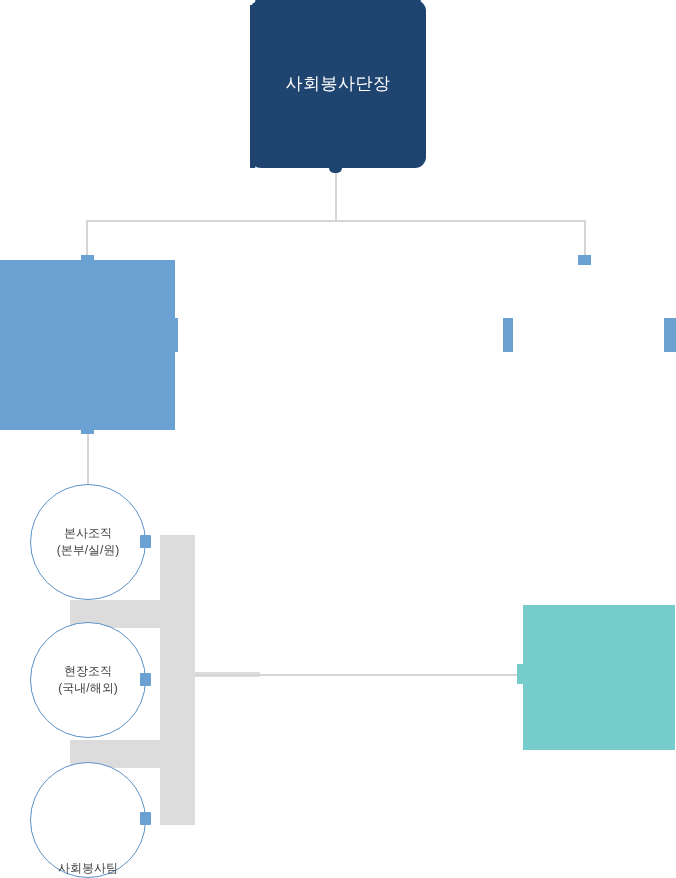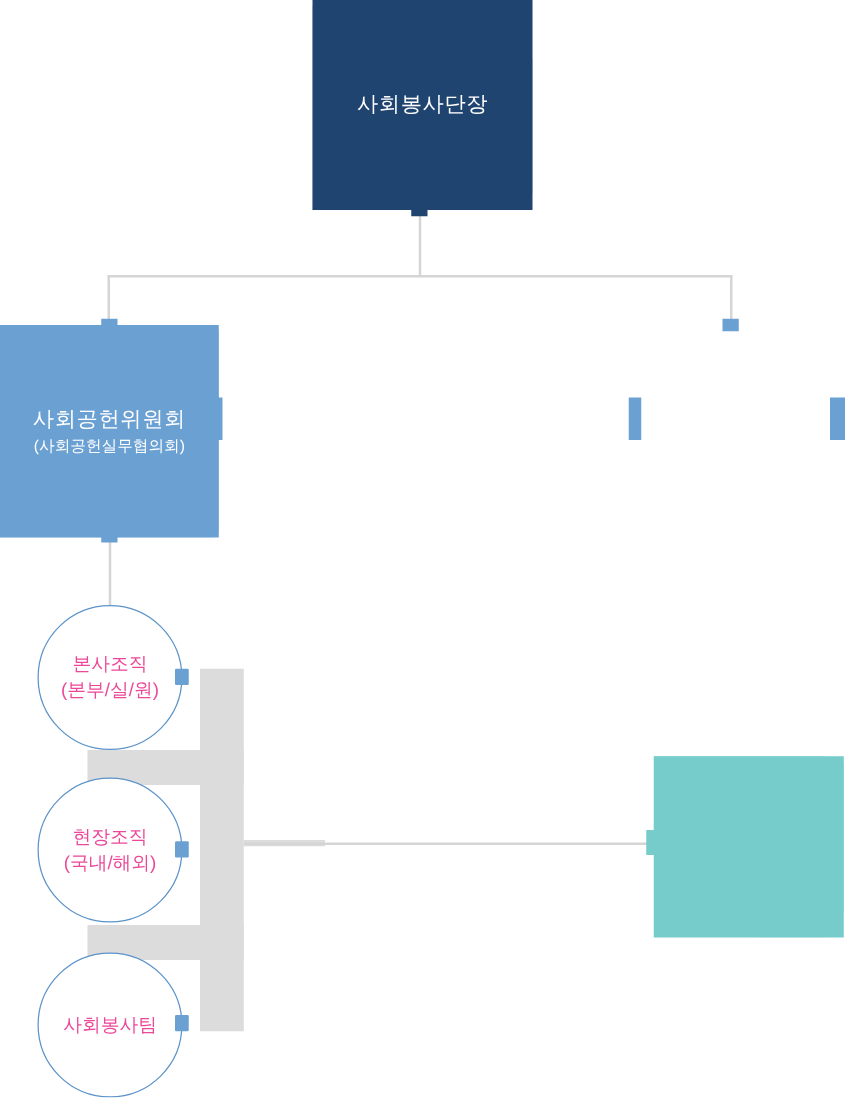--- a/index.html
+++ b/index.html
@@ -31,41 +31,42 @@
   }
   
   .node-box .shape {
     position:absolute; inset:0;
     background:inherit;
   }
   .node-box .label { position:relative; z-index:2; padding:0 6px; }
 
   .box-top {
     background:#1f4470;
+    border-radius:11px;
   }
   .box-mid {
     background:#6ba0d2;
   }
   .box-teal {
     background:#76ccca;
   }
 
   .title-main  { font-size:17px; font-weight:normal; letter-spacing:.5px; }
   .sub-line    { font-size:12.5px; display:block; margin-top:2px; letter-spacing:0; }
 
   
   .node-circle {
     position:absolute;
     border:1.6px solid #5b93c9;
     border-radius:50%;
     background:#ffffff;
     display:flex; align-items:center; justify-content:center;
     text-align:center;
-    color:#ec4899;
-    font-size:15px;
+    color:#404040;
+    font-size:12px;
     line-height:1.4;
     z-index:4;
   }
   
   .nub {
     position:absolute;
     width:11px; height:13px;
     background:#6ba0d2;
     z-index:6;
     border-radius:1px;
@@ -106,24 +107,20 @@
     <div class="shape" style="clip-path:polygon(0% 3%, 3% 3%, 3% 0%, 97% 0%, 97% 28%, 100% 28%, 100% 92%, 96% 92%, 96% 97%, 3% 97%, 3% 100%, 0% 100%);"></div>
     <div class="label">
       <span class="title-main">사회봉사단장</span>
     </div>
   </div>
 
   <div class="tab box-top" style="left:329px; top:163px; width:13px; height:10px; background:#1f4470; z-index:5;"></div>
 
   <div class="node-box box-mid" style="left:0px; top:260px; width:175px; height:170px;">
     <div class="shape" style="clip-path:polygon(0% 0%, 96% 0%, 96% 3%, 100% 3%, 100% 97%, 96% 97%, 96% 100%, 0% 100%);"></div>
-    <div class="label">
-      <span class="title-main">사회공헌위원회</span>
-      <span class="sub-line">(사회공헌실무협의회)</span>
-    </div>
   </div>
 
   <div class="tab" style="left:0px; top:318px; width:10px; height:34px; background:#6ba0d2; z-index:5;"></div>
   <div class="tab" style="left:166px; top:318px; width:12px; height:34px; background:#6ba0d2; z-index:5;"></div>
   <div class="tab" style="left:81px; top:255px; width:13px; height:10px; background:#6ba0d2; z-index:5;"></div>
   <div class="tab" style="left:81px; top:425px; width:13px; height:9px; background:#6ba0d2; z-index:5;"></div>
 
   <div class="tab" style="left:503px; top:318px; width:10px; height:34px; background:#6ba0d2; z-index:5;"></div>
   <div class="tab" style="left:664px; top:318px; width:12px; height:34px; background:#6ba0d2; z-index:5;"></div>
   <div class="tab" style="left:578px; top:255px; width:13px; height:10px; background:#6ba0d2; z-index:5;"></div>
@@ -142,20 +139,20 @@
   <div class="nub" style="left:140px; top:535px;"></div>
 
   <div class="node-circle" style="left:30px; top:622px; width:116px; height:116px;">
     <div>
       <span>현장조직</span><br>
       <span>(국내/해외)</span>
     </div>
   </div>
   <div class="nub" style="left:140px; top:673px;"></div>
 
-  <div class="node-circle" style="left:30px; top:762px; width:116px; height:116px;">
+  <div class="node-circle" style="left:30px; top:762px; width:116px; height:116px;align-items:flex-end;">
     <div>
       <span>사회봉사팀</span>
     </div>
   </div>
   <div class="nub" style="left:140px; top:812px;"></div>
 
 </div>
 
 </body></html>

